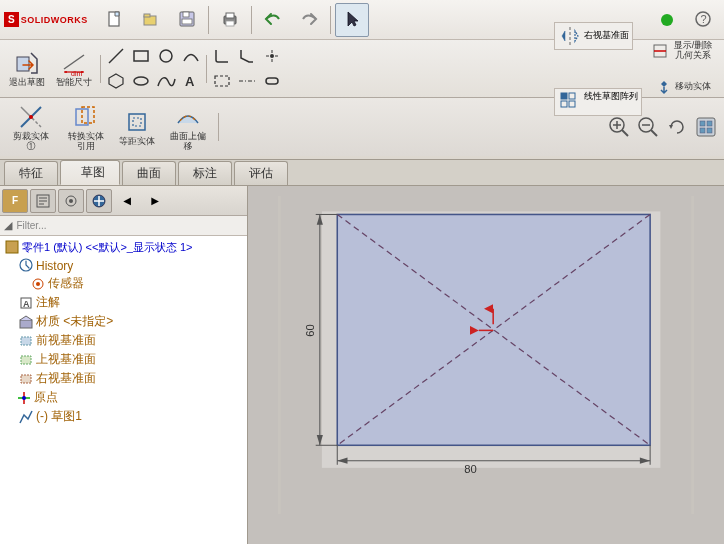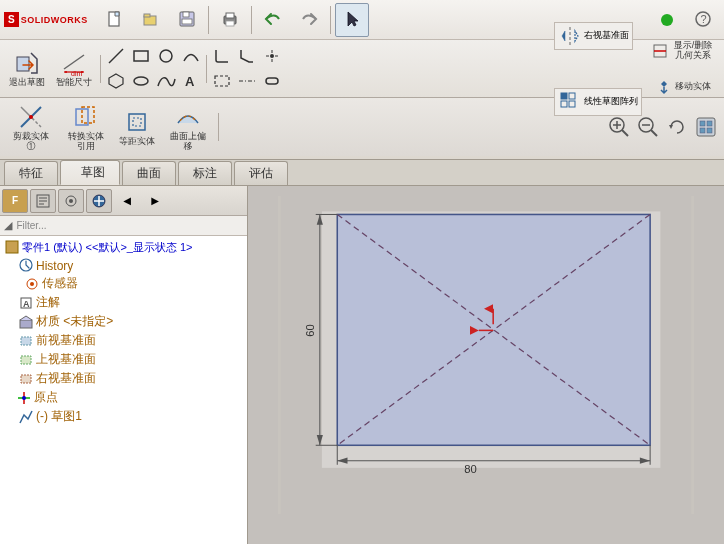--- a/index.html
+++ b/index.html
@@ -265,21 +265,21 @@
               <svg width="22" height="22" viewBox="0 0 22 22">
                   <line x1="11" y1="2" x2="11" y2="20" stroke="#666" stroke-width="1" stroke-dasharray="3,2"></line>
                   <path d="M6 6 L6 16 L3 11 Z" fill="#336699" stroke="#336699" stroke-width="0.5"></path>
                   <path d="M16 6 L16 16 L19 11 Z" fill="none" stroke="#336699" stroke-width="1.2" stroke-dasharray="2,1"></path>
                 </svg>
             </div>
             <span style="font-size:9px;">右视基准面</span>
           </div>
         </div>
         <div style="display:flex;align-items:center;gap:4px;">
-          <div style="display:flex;align-items:center;border:1px solid #c0b8b0;padding:1px 3px;background:#f0eeeb;gap:2px;margin-top:36px;">
+          <div style="display:flex;align-items:flex-start;border:1px solid #c0b8b0;padding:1px 3px;background:#f0eeeb;gap:2px;margin-top:36px;">
             <div class="small-btn">
               <svg width="22" height="22" viewBox="0 0 22 22">
                   <rect x="2" y="2" width="6" height="6" fill="#336699" stroke="#336699"></rect>
                   <rect x="10" y="2" width="6" height="6" fill="none" stroke="#336699" stroke-width="1"></rect>
                   <rect x="2" y="10" width="6" height="6" fill="none" stroke="#336699" stroke-width="1"></rect>
                   <rect x="10" y="10" width="6" height="6" fill="none" stroke="#336699" stroke-width="1"></rect>
                 </svg>
             </div>
             <span style="font-size:9px;">线性草图阵列</span>
           </div>
@@ -443,21 +443,21 @@
         <div class="tree-item indent1" style="padding-left:18px;">
           <span class="tree-icon">
             <svg width="16" height="16" viewBox="0 0 16 16">
                 <circle cx="8" cy="8" r="6" fill="none" stroke="#336699" stroke-width="1.2"></circle>
                 <path d="M8 4 L8 8 L11 11" fill="none" stroke="#336699" stroke-width="1.2" stroke-linecap="round"></path>
               </svg>
           </span>
           <span class="tree-label">History</span>
         </div>
 
-        <div class="tree-item" style="padding-left:24px;">
+        <div class="tree-item" style="padding-left:30px;">
           <span class="tree-icon">
             <svg width="16" height="16" viewBox="0 0 16 16">
                 <circle cx="8" cy="8" r="5" fill="none" stroke="#cc4400" stroke-width="1"></circle>
                 <circle cx="8" cy="8" r="2" fill="#cc4400"></circle>
               </svg>
           </span>
           <span class="tree-label">传感器</span>
         </div>
 
         <div class="tree-item" style="padding-left:18px;">

